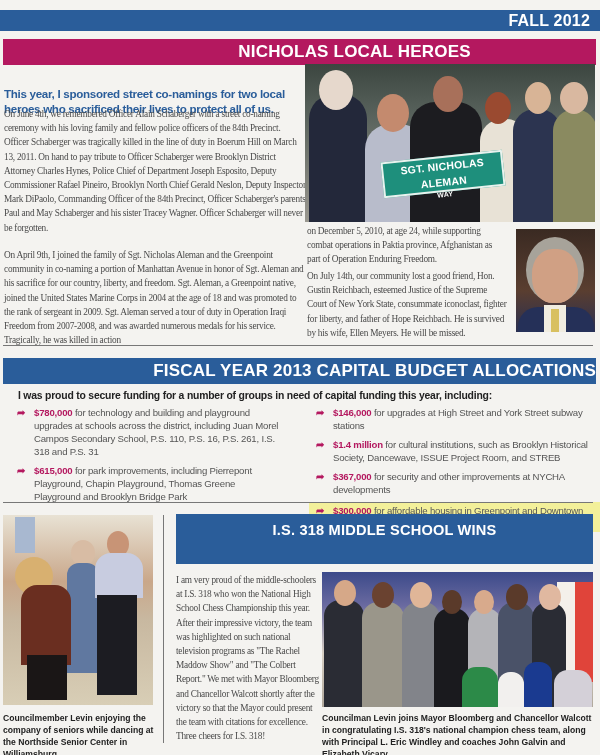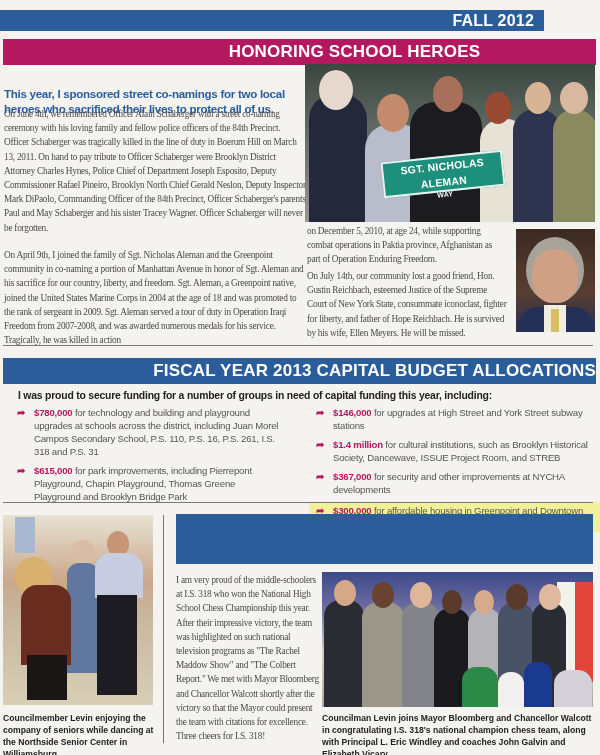--- a/index.html
+++ b/index.html
@@ -17,26 +17,26 @@
   ul.funds { list-style:none; margin:0; padding:0; font-family:"Liberation Sans", sans-serif; font-size:9.6px; line-height:13px; color:#555; letter-spacing:-0.2px; }
   ul.funds li { position:relative; padding-left:20px; margin-bottom:6px; }
   ul.funds li .arrow { position:absolute; left:3px; top:0; color:#b4185f; font-weight:bold; font-size:10px; }
   ul.funds li .amt { color:#b4185f; font-weight:bold;margin-top:13px; }
   ul.funds li.hl { background:#f3f09a; margin-left:-4px; padding-left:24px; padding-top:2px; padding-bottom:2px; width:282px; }
   ul.funds li.hl .arrow { left:7px; top:2px; }
 </style>
 </head>
 <body>
 
-<div class="abs bar-blue" style="left:0;top:10px;width:544px;height:21px;">
+<div class="abs bar-blue" style="left:0;top:10px;width:600px;height:21px;">
   <span class="hdr" style="position:absolute;right:10px;top:2px;font-size:16px;">FALL 2012</span>
 </div>
 
 <div class="abs bar-pink" style="left:3px;top:39px;width:593px;height:26px;">
-  <div class="hdr" style="text-align:center;font-size:17px;line-height:26px;padding-left:110px;">HONORING SCHOOL HEROES</div>
+  <div class="hdr" style="text-align:center;font-size:17px;line-height:26px;padding-left:110px;">NICHOLAS LOCAL HEROES</div>
 </div>
 
 <div class="abs hdr" style="left:4px;top:87px;width:300px;font-size:11.6px;line-height:14.5px;color:#2a5d9a;letter-spacing:-0.3px;">This year, I sponsored street co-namings for two local heroes who sacrificed their lives to protect all of us.</div>
 
 <p class="abs body-text" style="left:4px;top:107px;width:302px;">On June 4th, we remembered Officer Alain Schaberger with a street co-naming ceremony with his loving family and fellow police officers of the 84th Precinct. Officer Schaberger was tragically killed in the line of duty in Boerum Hill on March 13, 2011. On hand to pay tribute to Officer Schaberger were Brooklyn District Attorney Charles Hynes, Police Chief of Department Joseph Esposito, Deputy Commissioner Rafael Pineiro, Brooklyn North Chief Gerald Neslon, Deputy Inspector Mark DiPaolo, Commanding Officer of the 84th Precinct, Officer Schaberger's parents Paul and May Schaberger and his sister Tracey Wagner. Officer Schaberger will never be forgotten.</p>
 
 <p class="abs body-text" style="left:4px;top:248px;width:302px;">On April 9th, I joined the family of Sgt. Nicholas Aleman and the Greenpoint community in co-naming a portion of Manhattan Avenue in honor of Sgt. Aleman and his sacrifice for our country, liberty, and freedom. Sgt. Aleman, a Greenpoint native, joined the United States Marine Corps in 2004 at the age of 18 and was promoted to the rank of sergeant in 2009. Sgt. Aleman served a tour of duty in Operation Iraqi Freedom from 2007-2008, and was awarded numerous medals for his service. Tragically, he was killed in action</p>
 
 <div class="photo" style="left:305px;top:64px;width:290px;height:158px;background:linear-gradient(180deg,#3c4640 0%,#56605a 30%,#7d7f78 70%,#9a9890 100%);">
 
@@ -102,20 +102,21 @@
   <div style="position:absolute;left:94px;top:80px;width:40px;height:100px;background:#1c1c22;"></div>
   <div style="position:absolute;left:12px;top:42px;width:38px;height:38px;background:#d8b070;border-radius:50%;"></div>
   <div style="position:absolute;left:18px;top:70px;width:50px;height:80px;background:#6a2e20;border-radius:16px 16px 0 0;"></div>
   <div style="position:absolute;left:24px;top:140px;width:40px;height:45px;background:#1a1616;"></div>
 </div>
 <div class="abs caption" style="left:3px;top:712px;width:152px;">Councilmember Levin enjoying the company of seniors while dancing at the Northside Senior Center in Williamsburg.</div>
 
 <div class="abs" style="left:163px;top:515px;width:1px;height:228px;background:#777;"></div>
 
 <div class="abs bar-blue" style="left:176px;top:514px;width:417px;height:50px;">
+  <div class="hdr" style="text-align:center;font-size:14.6px;line-height:17px;margin-top:8px;">I.S. 318 MIDDLE SCHOOL WINS</div>
 </div>
 
 <p class="abs body-text" style="left:176px;top:573px;width:146px;">I am very proud of the middle-schoolers at I.S. 318 who won the National High School Chess Championship this year. After their impressive victory, the team was highlighted on such national television programs as "The Rachel Maddow Show" and "The Colbert Report." We met with Mayor Bloomberg and Chancellor Walcott shortly after the victory so that the Mayor could present the team with citations for excellence. Three cheers for I.S. 318!</p>
 
 <div class="photo" style="left:322px;top:572px;width:271px;height:135px;background:linear-gradient(180deg,#3c4a8a 0%,#6a6aa0 25%,#d8d0c4 60%,#b0a89c 100%);">
   <div style="position:absolute;left:235px;top:10px;width:36px;height:100px;background:linear-gradient(90deg,#f4f0ea 50%,#e0443a 50%);"></div>
   <div style="position:absolute;left:2px;top:28px;width:40px;height:107px;background:#2a2c34;border-radius:16px 16px 0 0;"></div>
   <div style="position:absolute;left:12px;top:8px;width:22px;height:26px;background:#d6a888;border-radius:50%;"></div>
   <div style="position:absolute;left:40px;top:30px;width:42px;height:105px;background:#9a968a;border-radius:16px 16px 0 0;"></div>
   <div style="position:absolute;left:50px;top:10px;width:22px;height:26px;background:#6a4230;border-radius:50%;"></div>

